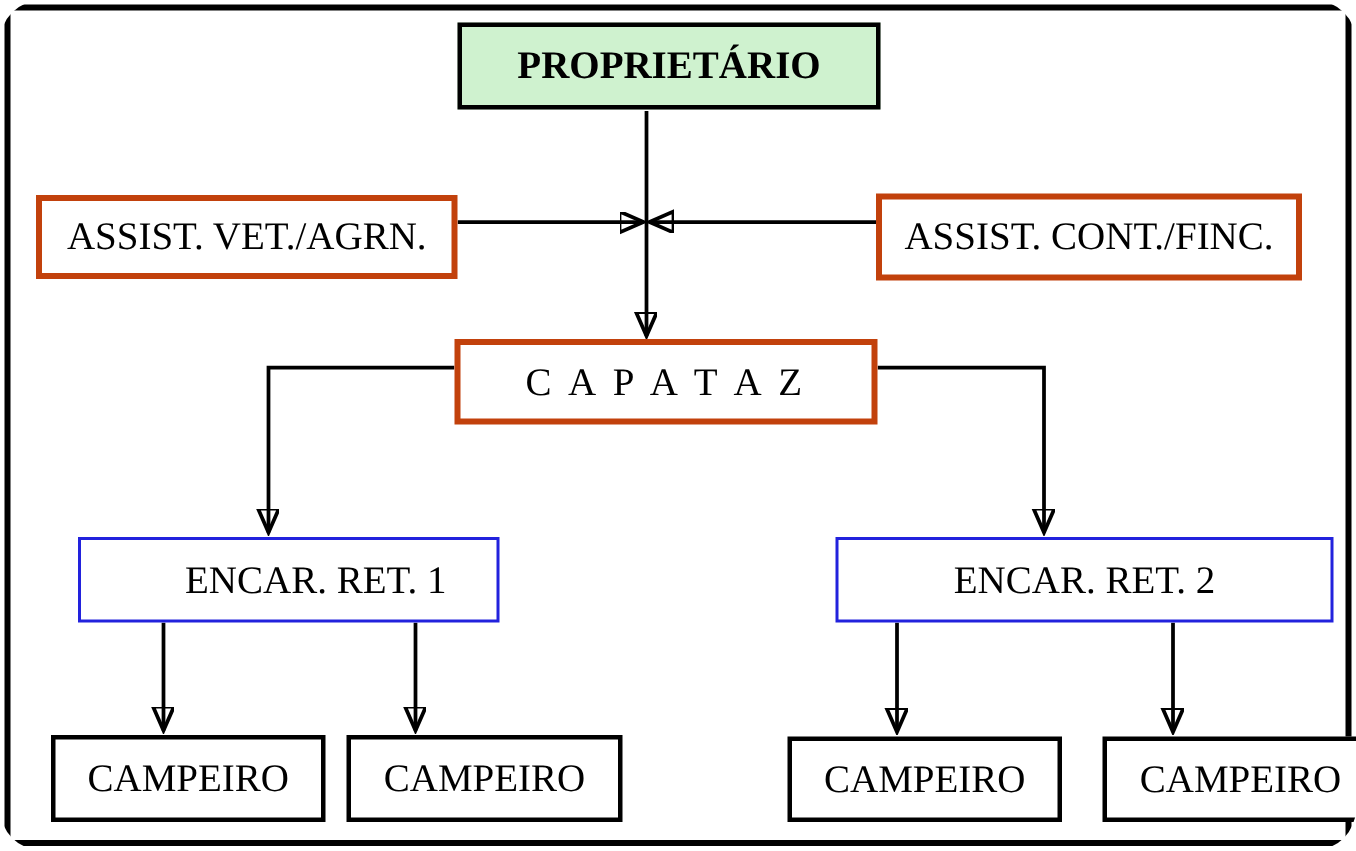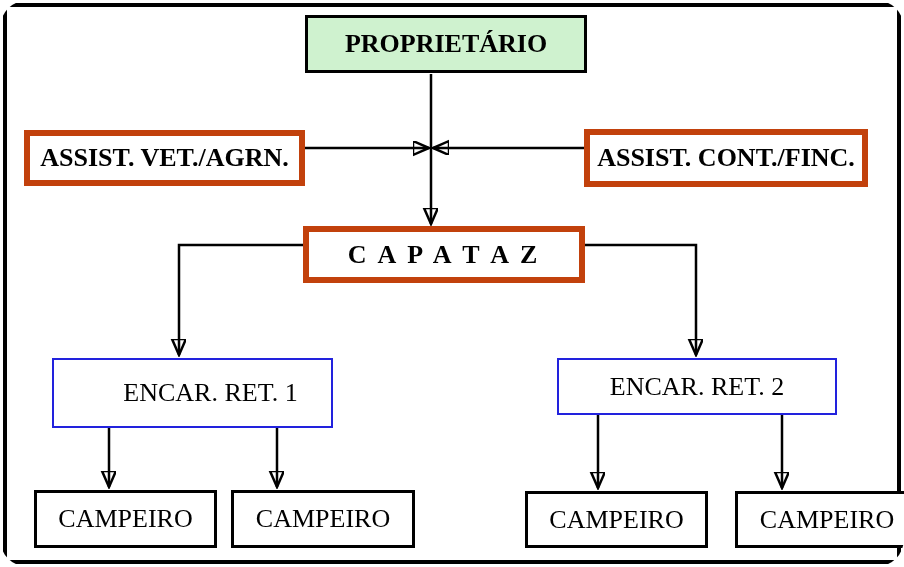--- a/index.html
+++ b/index.html
@@ -16,34 +16,34 @@
   }
   .connectors{position:absolute;left:0;top:0;}
   .connectors path{stroke:#000;stroke-width:2.5;fill:none;}
   .node{
     position:absolute;box-sizing:border-box;
     display:flex;align-items:center;justify-content:center;
     background:#ffffff;color:#000;
     font-size:26px;line-height:1;white-space:nowrap;
     text-align:center;
   }
-  .node.black2{border:6px solid #c2410c;font-weight:bold;}
+  .node.black2{border:4px solid #c2410c;}
   .node.black3{border:3px solid #000;margin-left:24px;}
   .node.blue2{border:2px solid var(--encar-border,#2222dd);}
   #proprietario{
     left:305px;top:15px;width:282px;height:58px;
     border:3px solid #000;
     background:var(--prop-fill,#cff2cf);
     font-weight:bold;
   }
   #assist-vet  {left:24px; top:130px;width:281px;height:56px;}
   #assist-cont {left:584px;top:129px;width:284px;height:58px;}
   #capataz     {left:303px;top:226px;width:282px;height:57px;letter-spacing:3px;}
-  #encar1      {left:52px; top:358px;width:281px;height:70px;padding-left:36px;}
-  #encar2      {left:557px;top:358px;width:280px;height:57px;}
+  #encar1      {left:52px; top:358px;width:281px;height:57px;padding-left:36px;}
+  #encar2      {left:557px;top:358px;width:332px;height:57px;}
   #campeiro1   {left:10px; top:490px;width:183px;height:58px;}
   #campeiro2   {left:207px;top:490px;width:184px;height:58px;}
   #campeiro3   {left:501px;top:491px;width:183px;height:57px;}
   #campeiro4   {left:711px;top:491px;width:184px;height:57px;}
 </style>
 </head>
 <body>
 
 <div id="stage" style="--prop-fill: #cff2cf; --encar-border: #2222dd; background-color: rgb(255, 255, 255); border-radius: 28px;">
 

